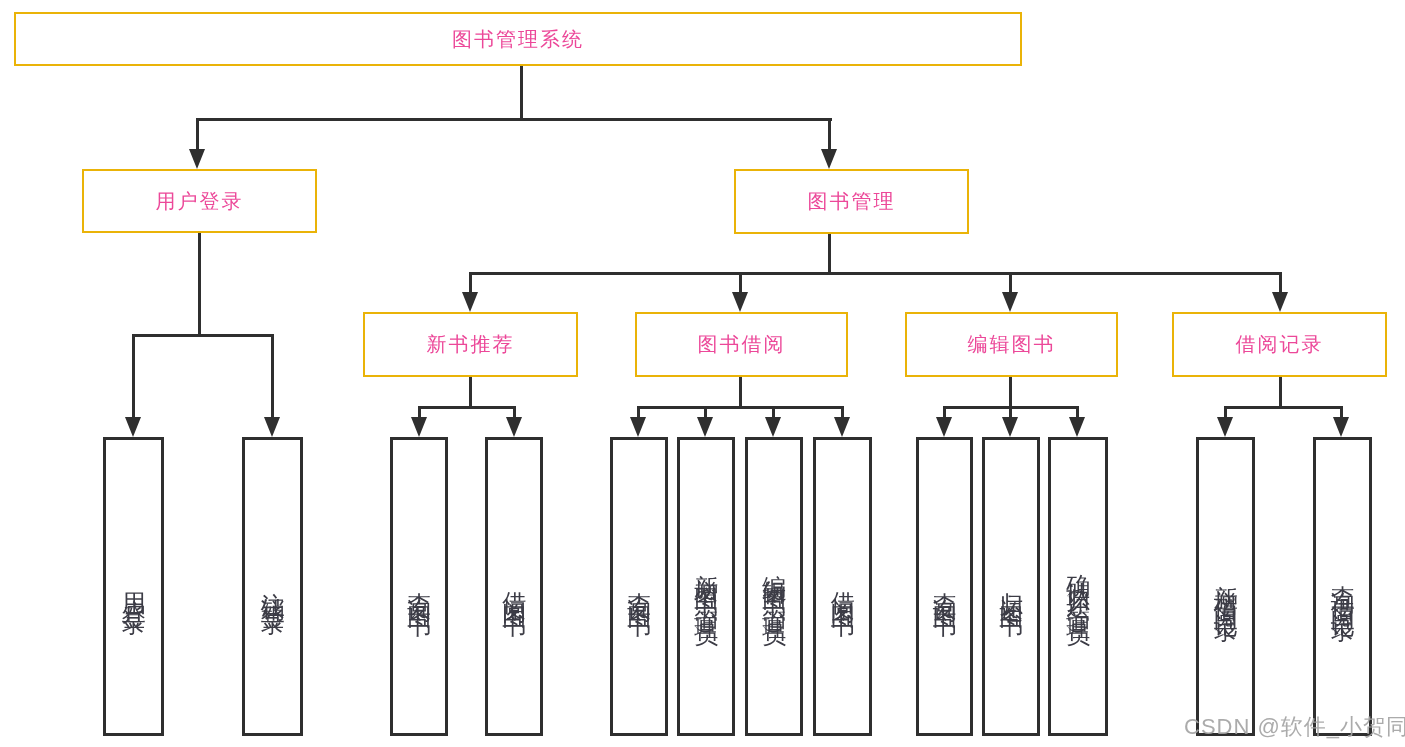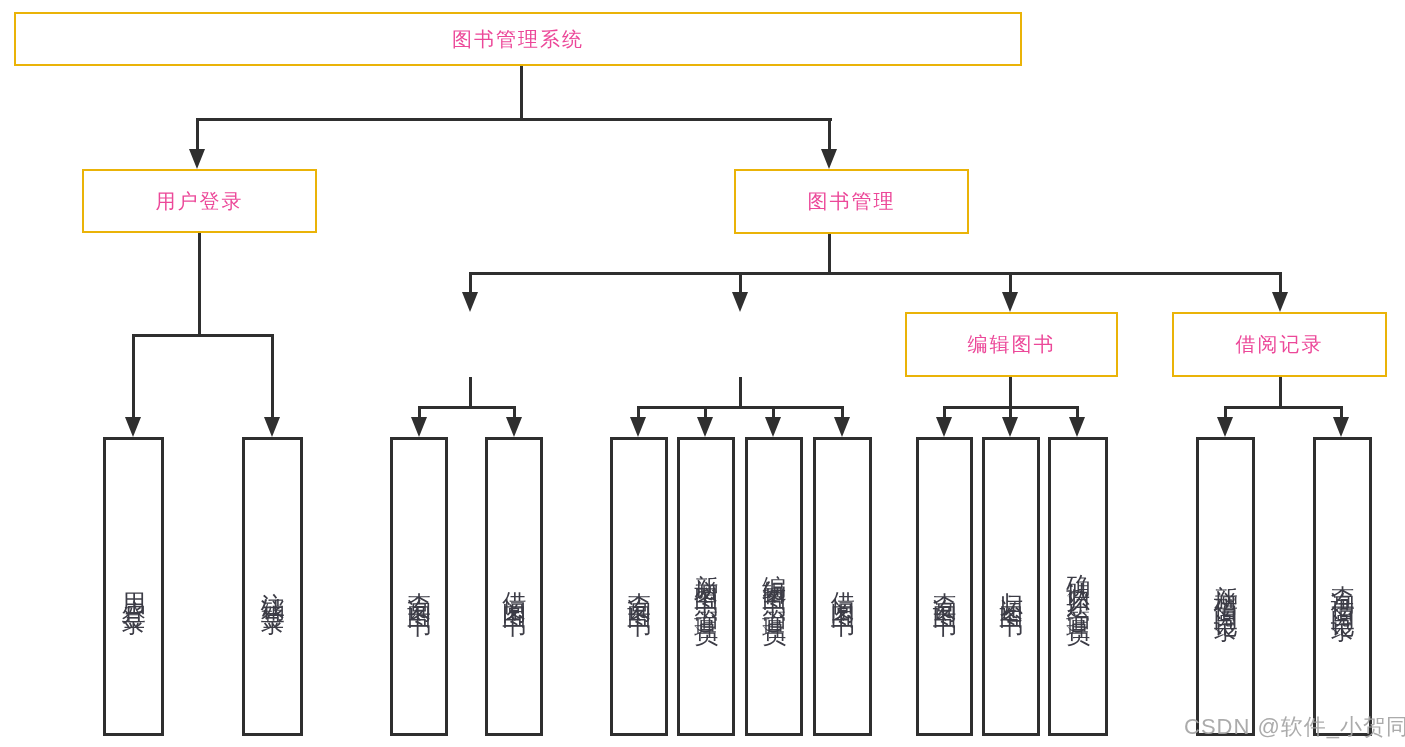--- a/index.html
+++ b/index.html
@@ -96,20 +96,26 @@
   <div class="hline" style="left:469px;top:272px;width:813px;"></div>
   <div class="vline" style="left:469px;top:272px;height:24px;"></div>
   <div class="arrow" style="left:462px;top:292px;"></div>
   <div class="vline" style="left:739px;top:272px;height:24px;"></div>
   <div class="arrow" style="left:732px;top:292px;"></div>
   <div class="vline" style="left:1009px;top:272px;height:24px;"></div>
   <div class="arrow" style="left:1002px;top:292px;"></div>
   <div class="vline" style="left:1279px;top:272px;height:24px;"></div>
   <div class="arrow" style="left:1272px;top:292px;"></div>
 
+  <div class="box" style="left:363px;top:312px;width:215px;height:65px;">
+    <span>新书推荐</span>
+  </div>
+  <div class="box" style="left:635px;top:312px;width:213px;height:65px;">
+    <span>图书借阅</span>
+  </div>
   <div class="box" style="left:905px;top:312px;width:213px;height:65px;">
     <span>编辑图书</span>
   </div>
   <div class="box" style="left:1172px;top:312px;width:215px;height:65px;align-items:center;">
     <span>借阅记录</span>
   </div>
 
   <div class="vline" style="left:469px;top:377px;height:32px;"></div>
   <div class="hline" style="left:418px;top:406px;width:98px;"></div>
   <div class="vline" style="left:418px;top:406px;height:14px;"></div>

